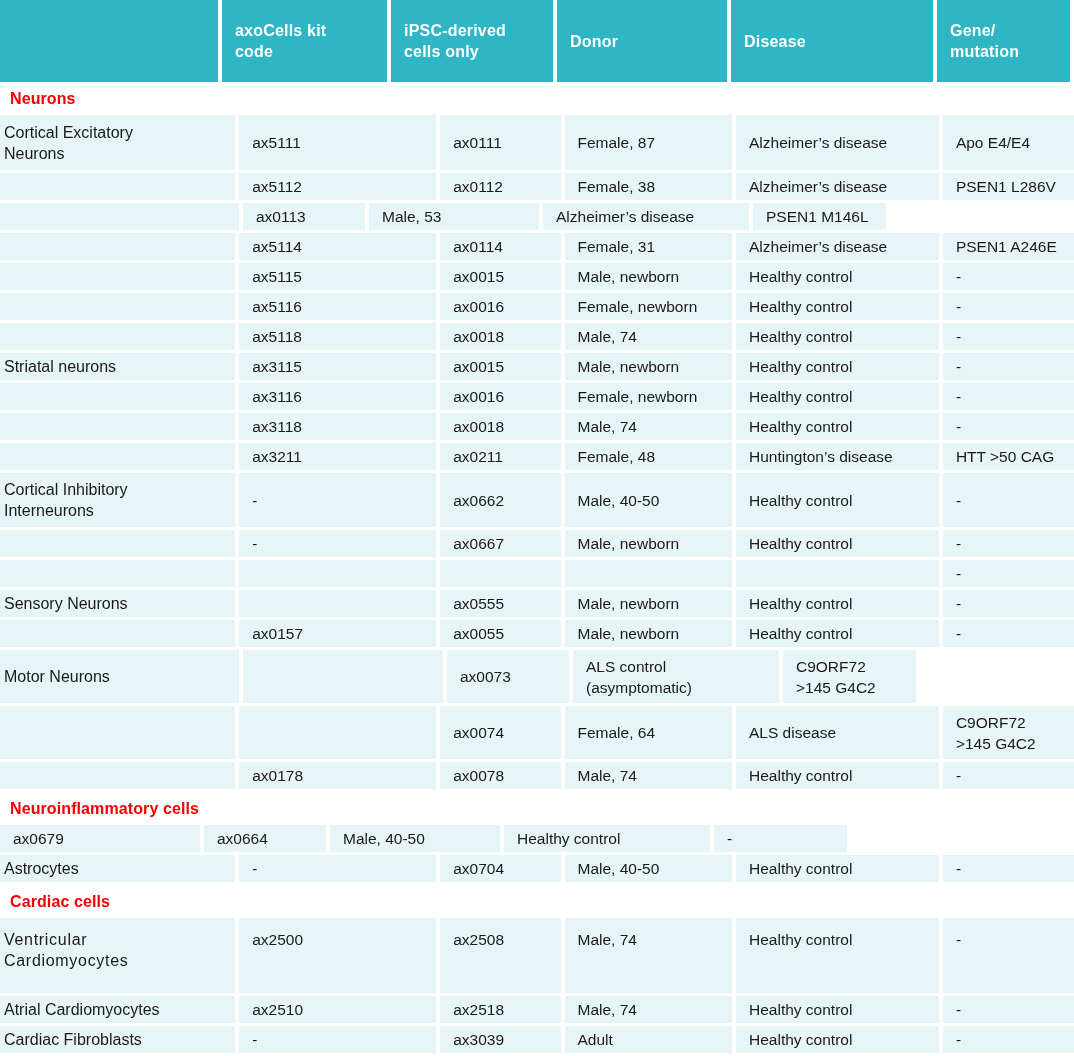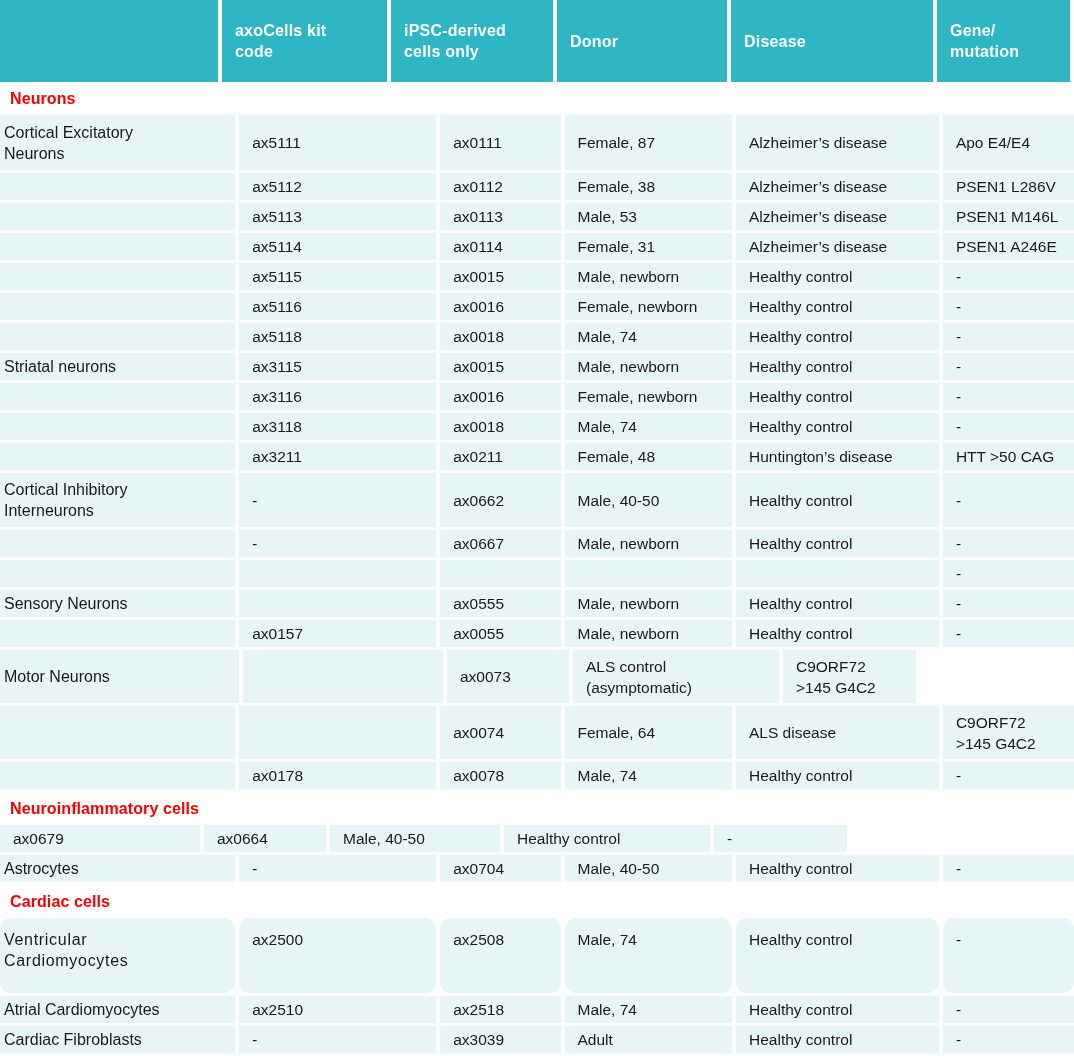--- a/index.html
+++ b/index.html
@@ -64,21 +64,21 @@
   .c2{width:122px;}
   .c3{width:170px;}
   .c4{width:206px;}
   .c5{width:133px;}
 
   .h27 .cell{min-height:27px;}
   .h55 .cell{min-height:55px;}
   .h54 .cell{min-height:54px;}
   .h53 .cell{min-height:53px;}
   .h75 .cell{min-height:75px;}
-  .top .cell{align-items:flex-start;padding-top:11px;border-radius:11px;}
+  .top .cell{align-items:flex-start;padding-top:11px;}
   .spaced{letter-spacing:0.7px;}
 </style>
 </head>
 <body>
 
 <div class="table">
   <div class="header-row">
     <div class="hcell hc0"></div>
     <div class="hcell hc1">axoCells kit
 code</div>
@@ -103,21 +103,20 @@
       <div class="row h27">
         <div class="cell c0"></div>
         <div class="cell c1">ax5112</div>
         <div class="cell c2">ax0112</div>
         <div class="cell c3">Female, 38</div>
         <div class="cell c4">Alzheimer’s disease</div>
         <div class="cell c5">PSEN1 L286V</div>
       </div>
       <div class="row h27">
         <div class="cell c0"></div>
-        <div class="cell c1">ax5113</div>
         <div class="cell c2">ax0113</div>
         <div class="cell c3">Male, 53</div>
         <div class="cell c4">Alzheimer’s disease</div>
         <div class="cell c5">PSEN1 M146L</div>
       </div>
       <div class="row h27">
         <div class="cell c0"></div>
         <div class="cell c1">ax5114</div>
         <div class="cell c2">ax0114</div>
         <div class="cell c3">Female, 31</div>

